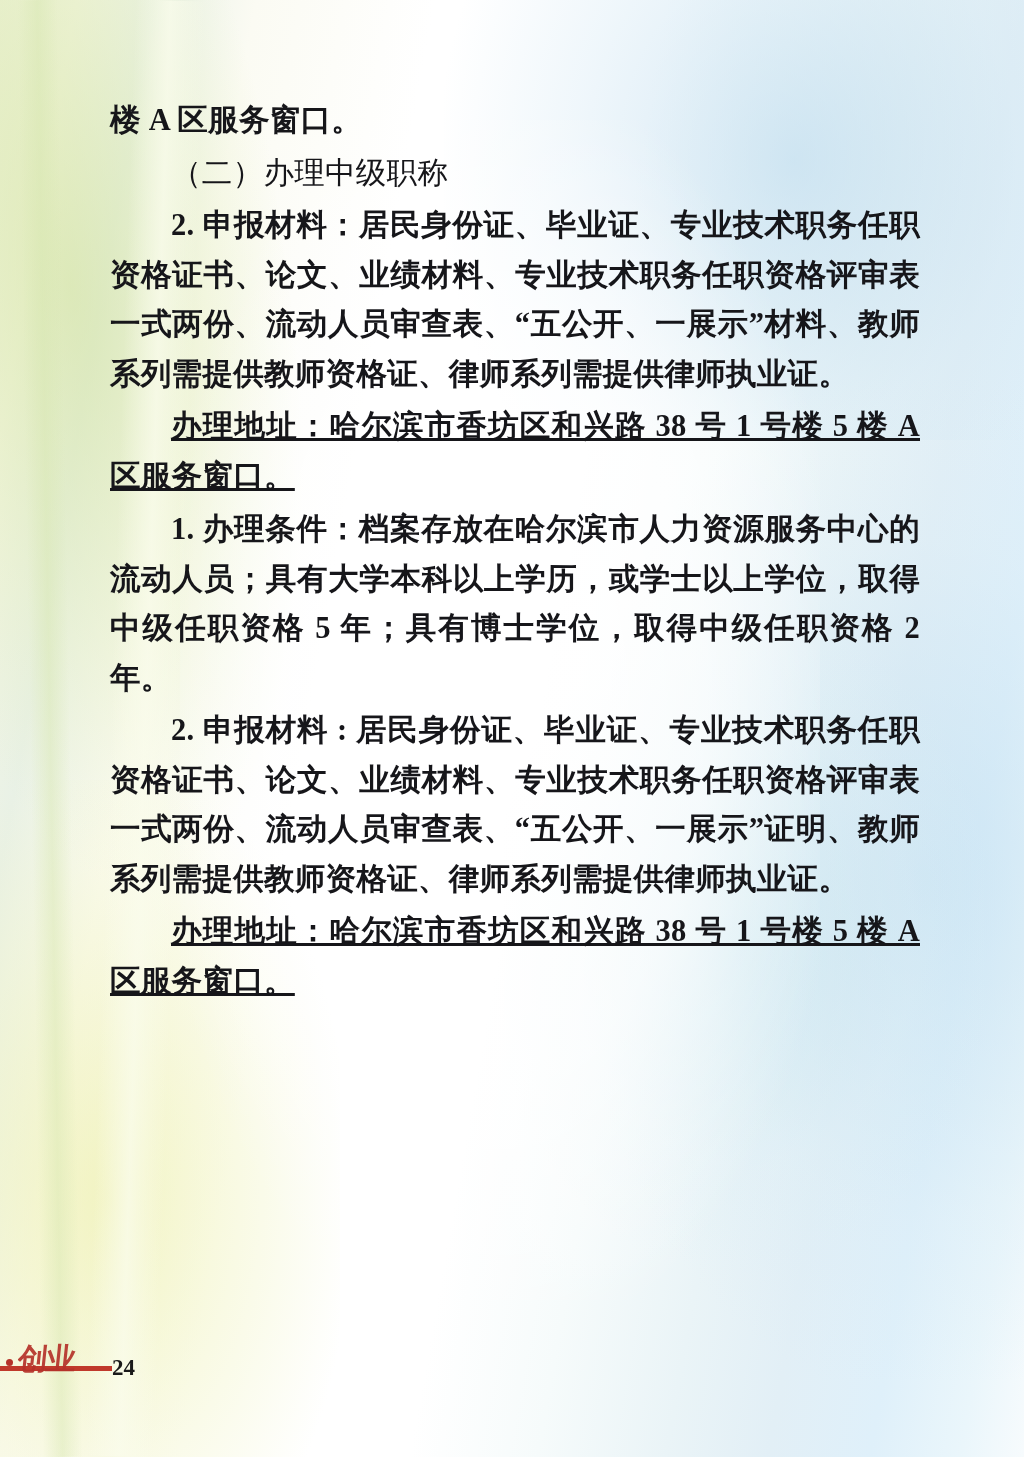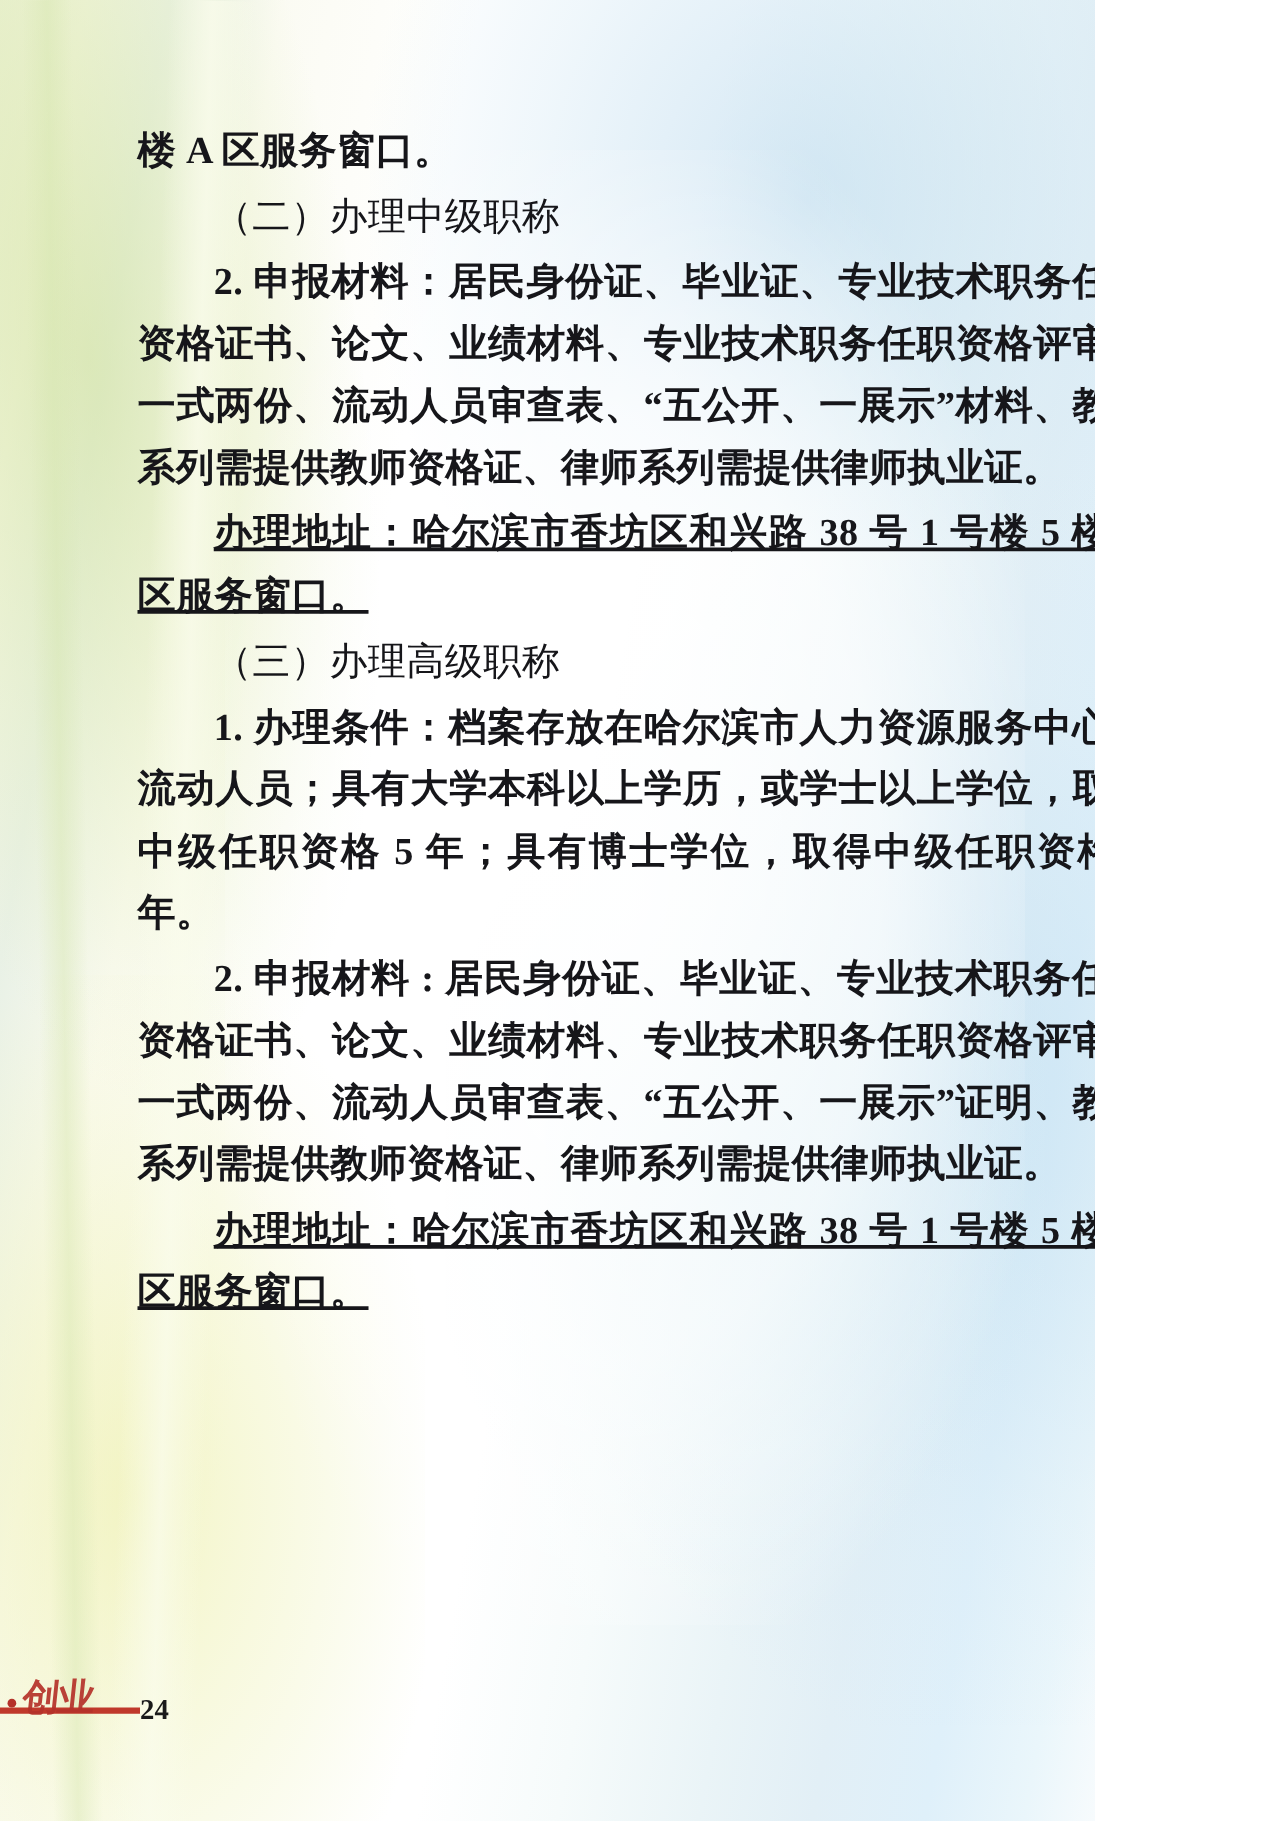--- a/index.html
+++ b/index.html
@@ -10,21 +10,21 @@
     width: 1024px;
     height: 1457px;
     overflow: hidden;
     font-family: "Liberation Serif", "DejaVu Serif", serif;
     background: #ffffff;
   }
 
   
   .page {
     position: relative;
-    width: 876px;
+    width: 1024px;
     height: 1457px;
     overflow: hidden;
     background:
       linear-gradient(100deg,
         #eef3dc 0%,
         #f3f6e4 6%,
         #e9f1e6 12%,
         #fbfbf3 20%,
         #ffffff 34%,
         #ffffff 52%,
@@ -177,21 +177,20 @@
   <div class="wash wash-cyan-mid"></div>
   <div class="wash wash-white-core"></div>
   <div class="wash wash-streak-a"></div>
   <div class="wash wash-streak-b"></div>
 
   <div class="content">
     <p class="para">楼 A 区服务窗口。</p>
     <p class="para indent heading">（二）办理中级职称</p>
     <p class="para indent">2. 申报材料：居民身份证、毕业证、专业技术职务任职资格证书、论文、业绩材料、专业技术职务任职资格评审表一式两份、流动人员审查表、“五公开、一展示”材料、教师系列需提供教师资格证、律师系列需提供律师执业证。</p>
     <p class="para indent last-of-block">办理地址：哈尔滨市香坊区和兴路 38 号 1 号楼 5 楼 A 区服务窗口。</p>
-    <p class="para indent heading">（三）办理高级职称</p>
     <p class="para indent">1. 办理条件：档案存放在哈尔滨市人力资源服务中心的流动人员；具有大学本科以上学历，或学士以上学位，取得中级任职资格 5 年；具有博士学位，取得中级任职资格 2 年。</p>
     <p class="para indent">2. 申报材料 : 居民身份证、毕业证、专业技术职务任职资格证书、论文、业绩材料、专业技术职务任职资格评审表一式两份、流动人员审查表、“五公开、一展示”证明、教师系列需提供教师资格证、律师系列需提供律师执业证。</p>
     <p class="para indent last-of-block">办理地址：哈尔滨市香坊区和兴路 38 号 1 号楼 5 楼 A 区服务窗口。</p>
   </div>
 
   <div class="footer">
     <div class="folio-rule"></div>
     <div class="folio-dot"></div>
     <div class="folio-mark">创业</div>
     <div class="page-number">24</div>

